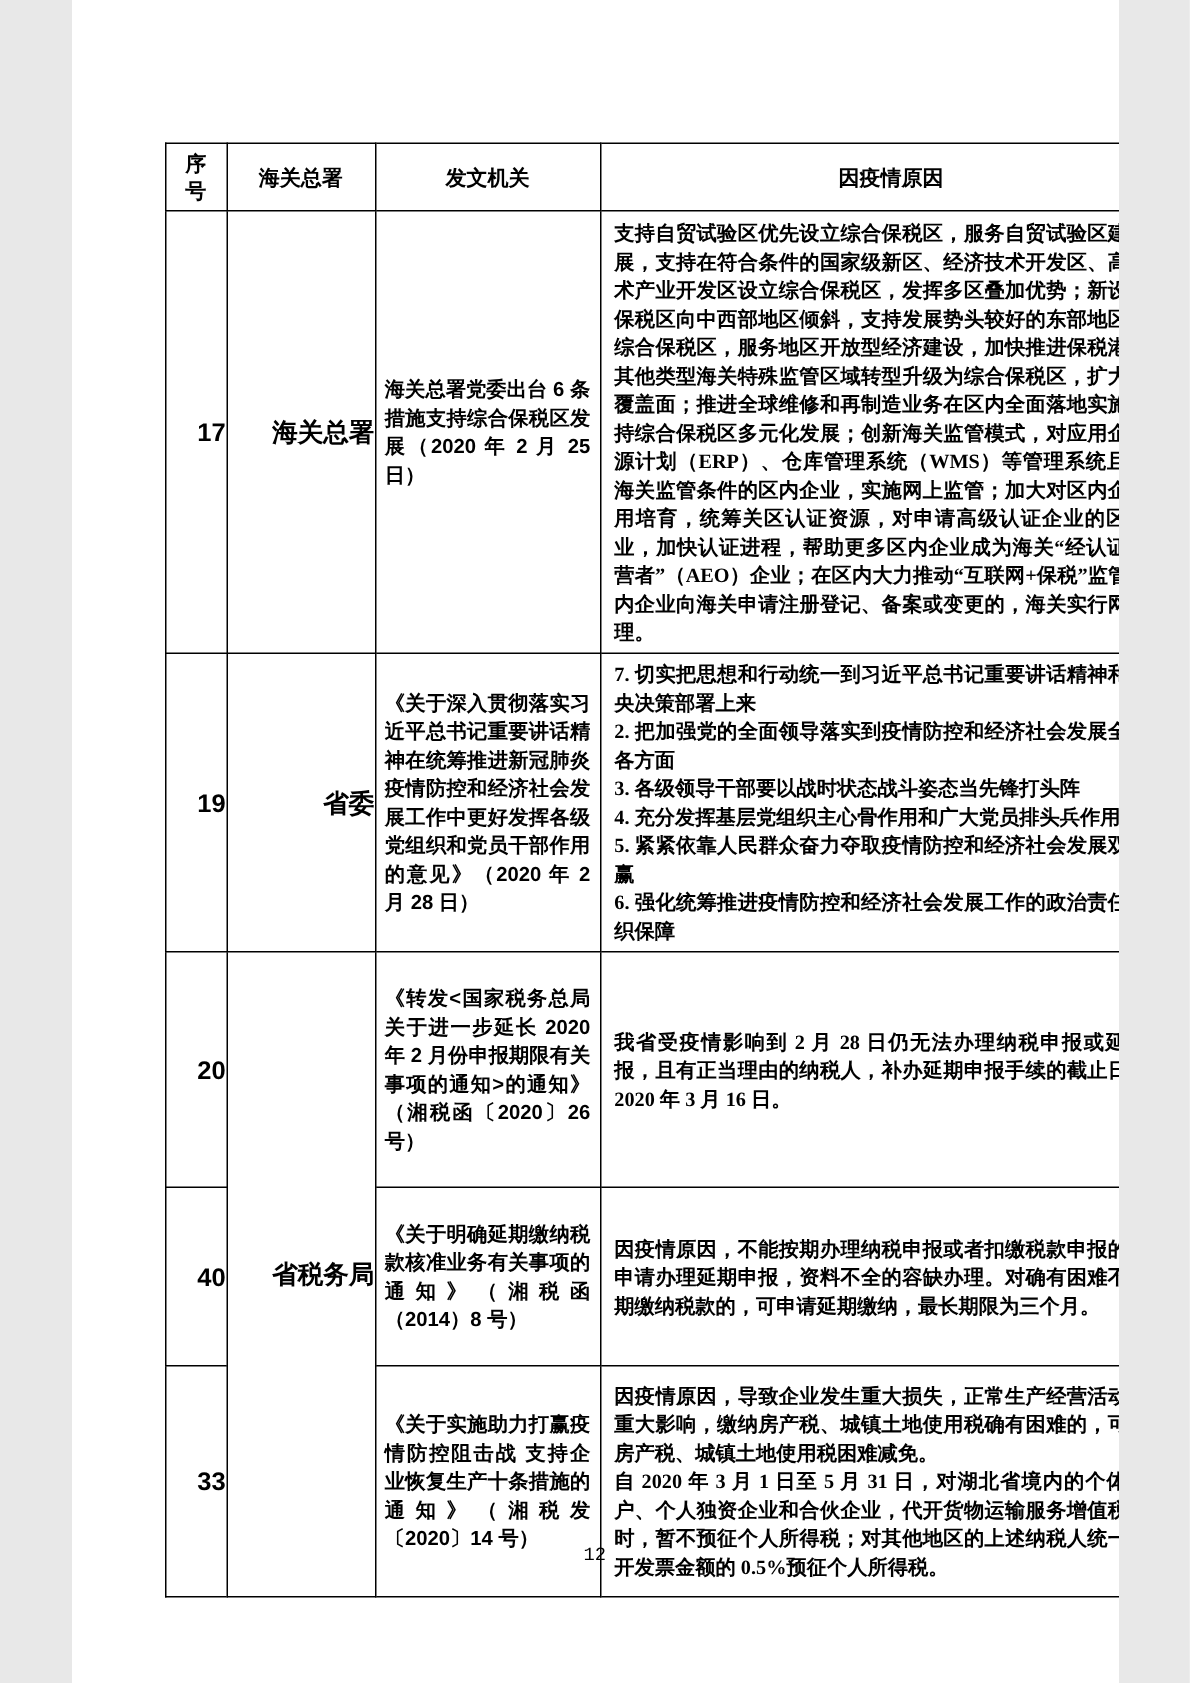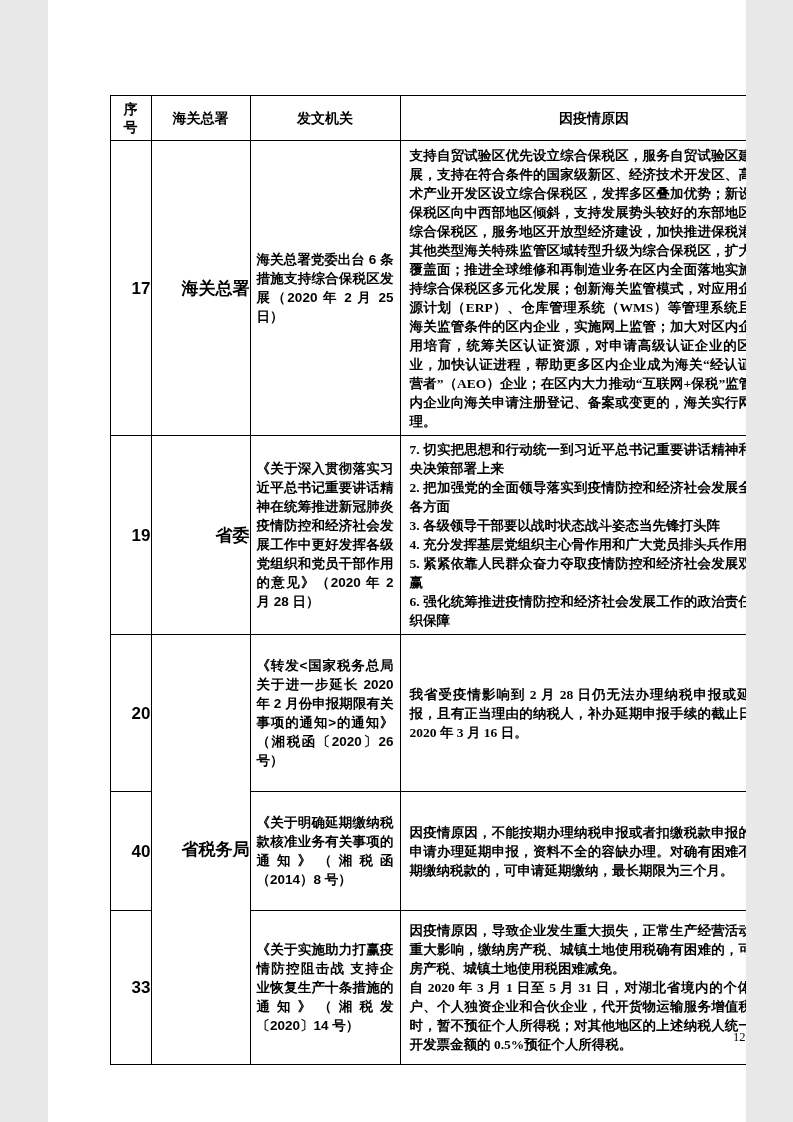--- a/index.html
+++ b/index.html
@@ -58,24 +58,24 @@
   tr.row-17 { height: 295px; }
   tr.row-18 { height: 188px; }
   tr.row-19 { height: 136px; }
   tr.row-20 { height: 89px; }
   tr.row-21 { height: 154px; }
   .page-number {
     position: absolute;
     top: 1030px;
     left: 0;
     width: 100%;
-    text-align: right;
+    text-align: center;
     font-size: 12.5px;
     color: #000;
-    font-family: Liberation Serif, serif;
+    font-family: Liberation Mono, monospace;
   }
 </style>
 </head>
 <body>
 
 <div class="page">
 
   <table class="doc-table">
     <colgroup>
       <col style="width:41px">

